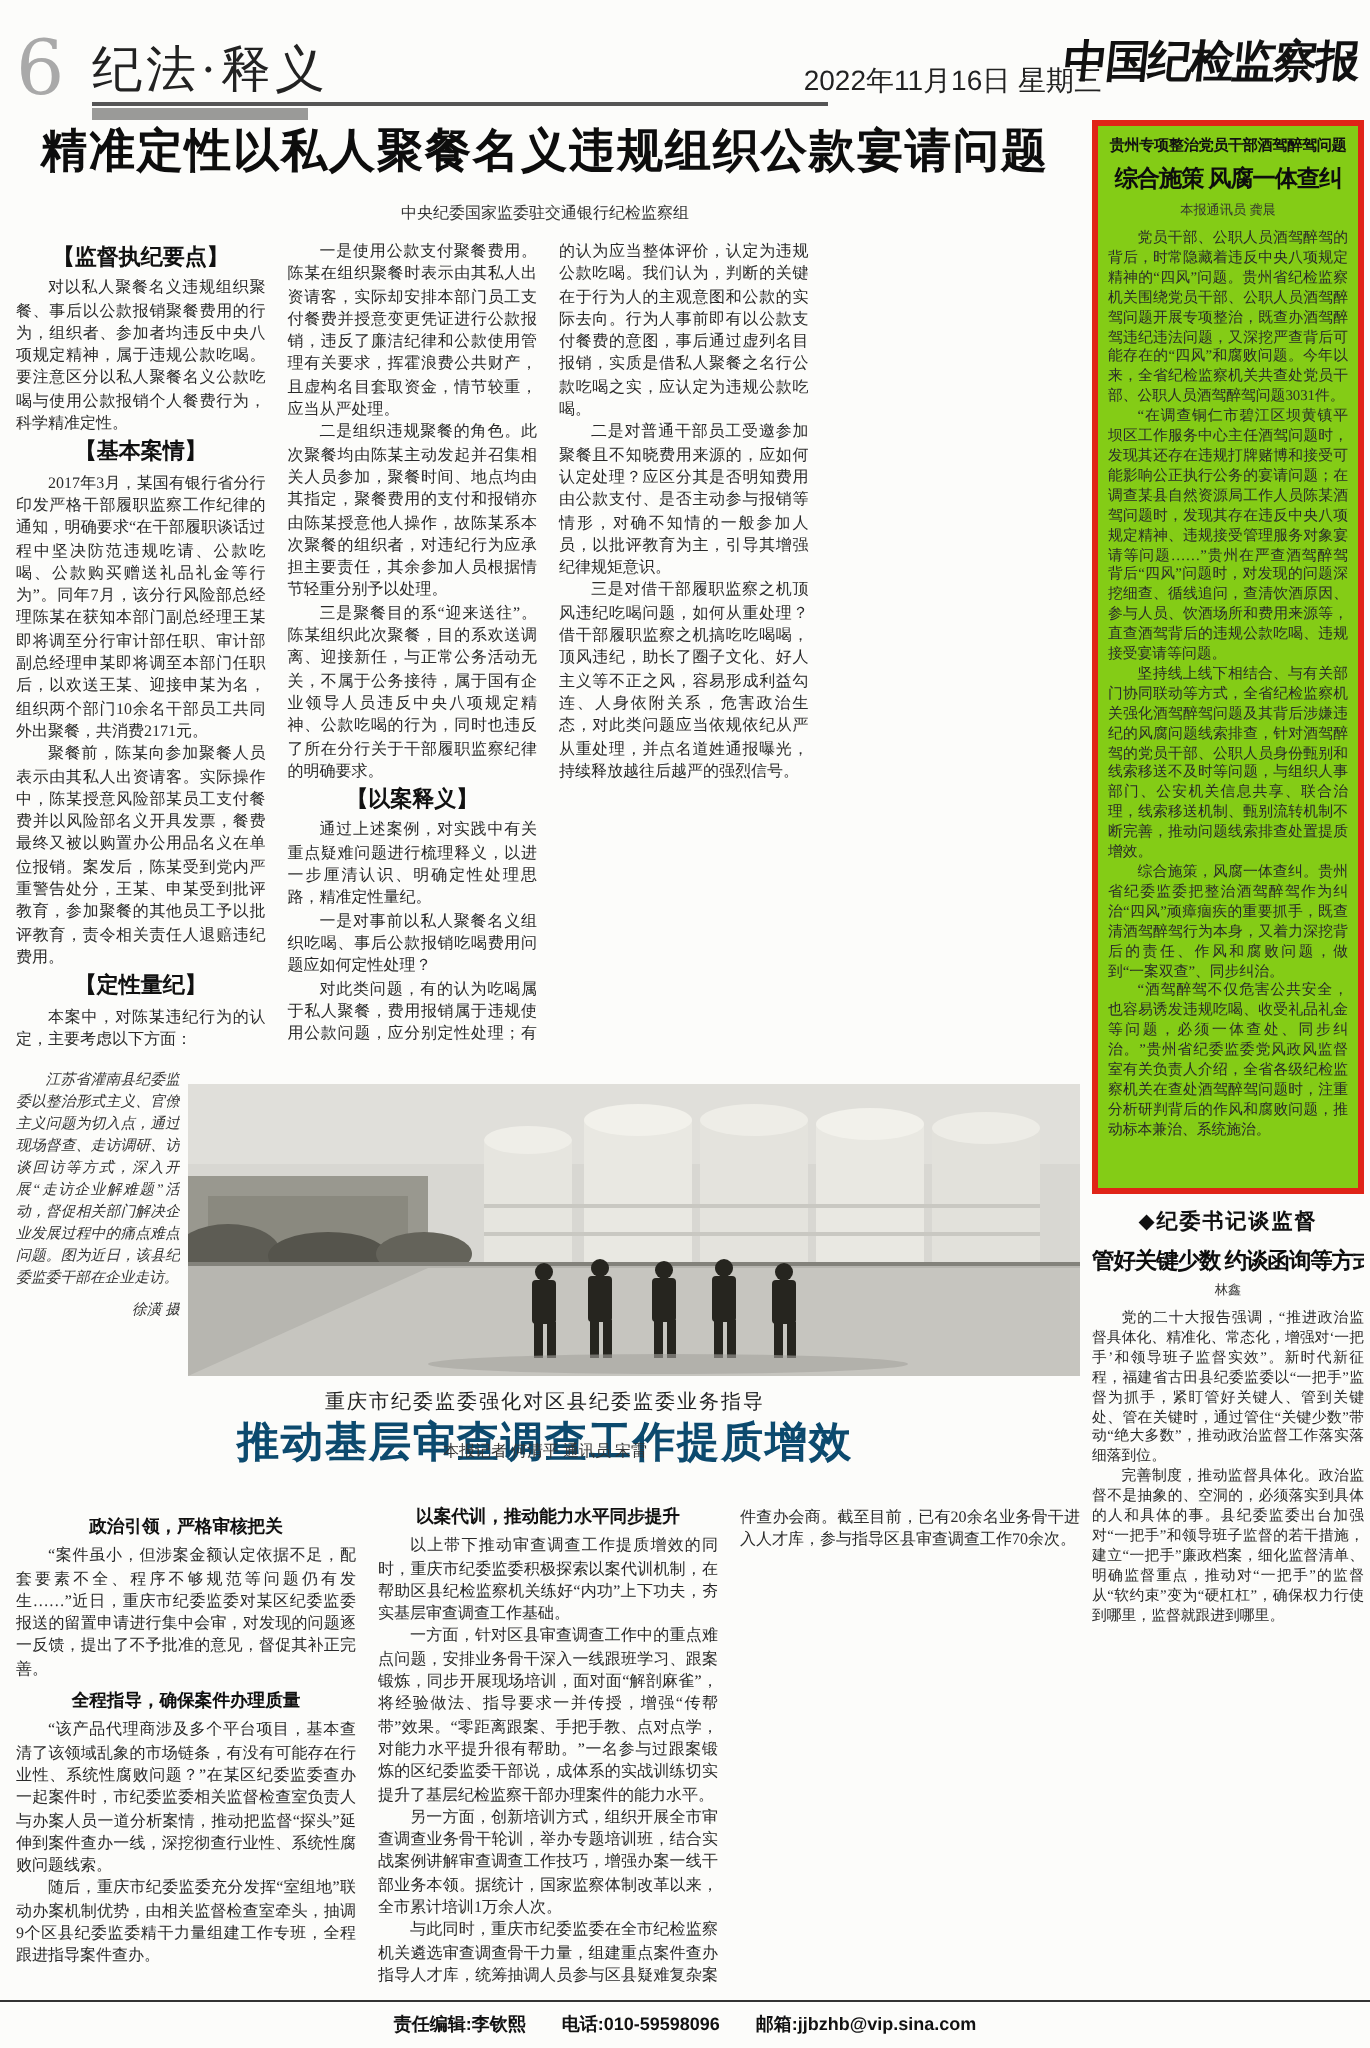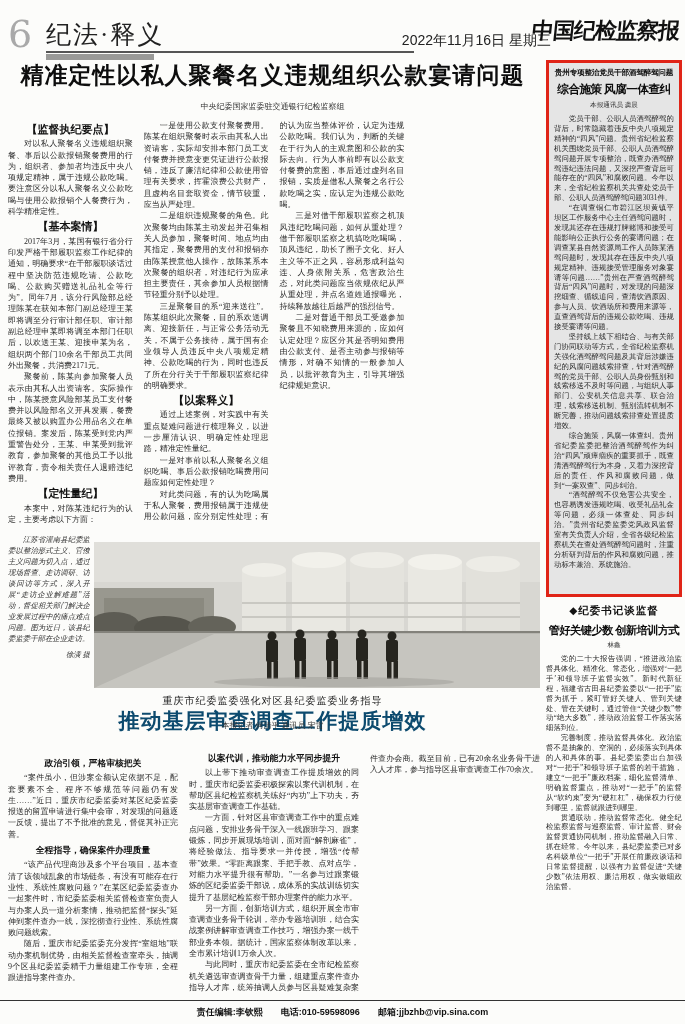--- a/index.html
+++ b/index.html
@@ -39,21 +39,21 @@
   .second-kicker{position:absolute;left:0;top:694px;width:545px;text-align:center;font-size:10px;color:#222;letter-spacing:1px;}
   .second-headline{position:absolute;left:0;top:707px;width:545px;text-align:center;font-size:21px;
                    font-weight:bold;letter-spacing:1px;color:#0c4a6e;white-space:nowrap;}
   .second-byline{position:absolute;left:0;top:720px;width:545px;text-align:center;font-size:8px;color:#333;}
   .second-columns{position:absolute;left:8px;top:753px;width:532px;height:246px;
                   column-count:3;column-gap:11px;column-fill:auto;overflow:hidden;
                   font-size:8px;line-height:11.3px;text-align:justify;color:#2a2a2a;}
 
   
   .red-box{position:absolute;left:546px;top:60px;width:136px;height:537px;box-sizing:border-box;
-           border:3px solid #e02417;background:#e5e5e5;padding:5px 5px 4px 5px;overflow:hidden;}
+           border:3px solid #e02417;background:#84cc16;padding:5px 5px 4px 5px;overflow:hidden;}
   .red-box .kicker{font-size:7.6px;font-weight:bold;text-align:center;white-space:nowrap;
                    letter-spacing:-0.2px;color:#111;font-family:"Liberation Sans",sans-serif;}
   .red-box .headline{font-size:11.6px;font-weight:bold;text-align:center;white-space:nowrap;
                      letter-spacing:-0.5px;margin-top:4px;color:#0d0d0d;}
   .red-box .byline{font-size:6.6px;text-align:center;margin:4px 0 4px 0;color:#333;}
   .red-box .body{font-size:7.4px;line-height:9.9px;text-align:justify;color:#2a2a2a;overflow:hidden;height:460px;}
 
   
   .opinion{position:absolute;left:546px;top:604px;width:136px;height:394px;overflow:hidden;}
   .opinion .col-header{font-size:10.5px;font-weight:bold;text-align:center;color:#111;letter-spacing:1px;}
@@ -89,22 +89,22 @@
       <p class="body-p">聚餐前，陈某向参加聚餐人员表示由其私人出资请客。实际操作中，陈某授意风险部某员工支付餐费并以风险部名义开具发票，餐费最终又被以购置办公用品名义在单位报销。案发后，陈某受到党内严重警告处分，王某、申某受到批评教育，参加聚餐的其他员工予以批评教育，责令相关责任人退赔违纪费用。</p>
       <div class="bracket-head">【定性量纪】</div>
       <p class="body-p">本案中，对陈某违纪行为的认定，主要考虑以下方面：</p>
       <p class="body-p">一是使用公款支付聚餐费用。陈某在组织聚餐时表示由其私人出资请客，实际却安排本部门员工支付餐费并授意变更凭证进行公款报销，违反了廉洁纪律和公款使用管理有关要求，挥霍浪费公共财产，且虚构名目套取资金，情节较重，应当从严处理。</p>
       <p class="body-p">二是组织违规聚餐的角色。此次聚餐均由陈某主动发起并召集相关人员参加，聚餐时间、地点均由其指定，聚餐费用的支付和报销亦由陈某授意他人操作，故陈某系本次聚餐的组织者，对违纪行为应承担主要责任，其余参加人员根据情节轻重分别予以处理。</p>
       <p class="body-p">三是聚餐目的系“迎来送往”。陈某组织此次聚餐，目的系欢送调离、迎接新任，与正常公务活动无关，不属于公务接待，属于国有企业领导人员违反中央八项规定精神、公款吃喝的行为，同时也违反了所在分行关于干部履职监察纪律的明确要求。</p>
       <div class="bracket-head">【以案释义】</div>
       <p class="body-p">通过上述案例，对实践中有关重点疑难问题进行梳理释义，以进一步厘清认识、明确定性处理思路，精准定性量纪。</p>
       <p class="body-p">一是对事前以私人聚餐名义组织吃喝、事后公款报销吃喝费用问题应如何定性处理？</p>
       <p class="body-p">对此类问题，有的认为吃喝属于私人聚餐，费用报销属于违规使用公款问题，应分别定性处理；有的认为应当整体评价，认定为违规公款吃喝。我们认为，判断的关键在于行为人的主观意图和公款的实际去向。行为人事前即有以公款支付餐费的意图，事后通过虚列名目报销，实质是借私人聚餐之名行公款吃喝之实，应认定为违规公款吃喝。</p>
+      <p class="body-p">二是对普通干部员工受邀参加聚餐且不知晓费用来源的，应如何认定处理？应区分其是否明知费用由公款支付、是否主动参与报销等情形，对确不知情的一般参加人员，以批评教育为主，引导其增强纪律规矩意识。</p>
       <p class="body-p">三是对借干部履职监察之机顶风违纪吃喝问题，如何从重处理？借干部履职监察之机搞吃吃喝喝，顶风违纪，助长了圈子文化、好人主义等不正之风，容易形成利益勾连、人身依附关系，危害政治生态，对此类问题应当依规依纪从严从重处理，并点名道姓通报曝光，持续释放越往后越严的强烈信号。</p>
-      <p class="body-p">二是对普通干部员工受邀参加聚餐且不知晓费用来源的，应如何认定处理？应区分其是否明知费用由公款支付、是否主动参与报销等情形，对确不知情的一般参加人员，以批评教育为主，引导其增强纪律规矩意识。</p>
     </div>
 
   <div class="photo-caption">
     <p class="cap">江苏省灌南县纪委监委以整治形式主义、官僚主义问题为切入点，通过现场督查、走访调研、访谈回访等方式，深入开展“走访企业解难题”活动，督促相关部门解决企业发展过程中的痛点难点问题。图为近日，该县纪委监委干部在企业走访。</p>
     <div class="photo-credit">徐潢 摄</div>
   </div>
 
   <div class="news-photo">
     <svg width="446" height="146" viewBox="0 0 446 146" xmlns="http://www.w3.org/2000/svg">
       <rect x="0" y="0" width="446" height="92" fill="#d8d7d2"></rect>
@@ -197,25 +197,24 @@
         <p class="body-p">坚持线上线下相结合、与有关部门协同联动等方式，全省纪检监察机关强化酒驾醉驾问题及其背后涉嫌违纪的风腐问题线索排查，针对酒驾醉驾的党员干部、公职人员身份甄别和线索移送不及时等问题，与组织人事部门、公安机关信息共享、联合治理，线索移送机制、甄别流转机制不断完善，推动问题线索排查处置提质增效。</p>
         <p class="body-p">综合施策，风腐一体查纠。贵州省纪委监委把整治酒驾醉驾作为纠治“四风”顽瘴痼疾的重要抓手，既查清酒驾醉驾行为本身，又着力深挖背后的责任、作风和腐败问题，做到“一案双查”、同步纠治。</p>
         <p class="body-p">“酒驾醉驾不仅危害公共安全，也容易诱发违规吃喝、收受礼品礼金等问题，必须一体查处、同步纠治。”贵州省纪委监委党风政风监督室有关负责人介绍，全省各级纪检监察机关在查处酒驾醉驾问题时，注重分析研判背后的作风和腐败问题，推动标本兼治、系统施治。</p>
       </div>
   </div>
 
   <div class="opinion">
     <div class="col-header">
       <span>◆</span><span>纪委书记谈监督</span>
     </div>
-    <div class="headline">管好关键少数 创新培训方式</div>
+    <div class="headline">管好关键少数 约谈函询等方式</div>
     <div class="byline">林鑫</div>
     <div class="body">
         <p class="body-p">党的二十大报告强调，“推进政治监督具体化、精准化、常态化，增强对‘一把手’和领导班子监督实效”。新时代新征程，福建省古田县纪委监委以“一把手”监督为抓手，紧盯管好关键人、管到关键处、管在关键时，通过管住“关键少数”带动“绝大多数”，推动政治监督工作落实落细落到位。</p>
         <p class="body-p">完善制度，推动监督具体化。政治监督不是抽象的、空洞的，必须落实到具体的人和具体的事。县纪委监委出台加强对“一把手”和领导班子监督的若干措施，建立“一把手”廉政档案，细化监督清单、明确监督重点，推动对“一把手”的监督从“软约束”变为“硬杠杠”，确保权力行使到哪里，监督就跟进到哪里。</p>
-        <p class="body-p">贯通联动，推动监督常态化。健全纪检监察监督与巡察监督、审计监督、财会监督贯通协同机制，推动监督融入日常、抓在经常。今年以来，县纪委监委已对多名科级单位“一把手”开展任前廉政谈话和日常监督提醒，以强有力监督促进“关键少数”依法用权、廉洁用权，做实做细政治监督。</p>
       </div>
   </div>
 
   <div class="footer-rule"></div>
   <div class="footer">责任编辑:李钦熙　　电话:010-59598096　　邮箱:jjbzhb@vip.sina.com</div>
 
 </div>
 
 </body></html>

